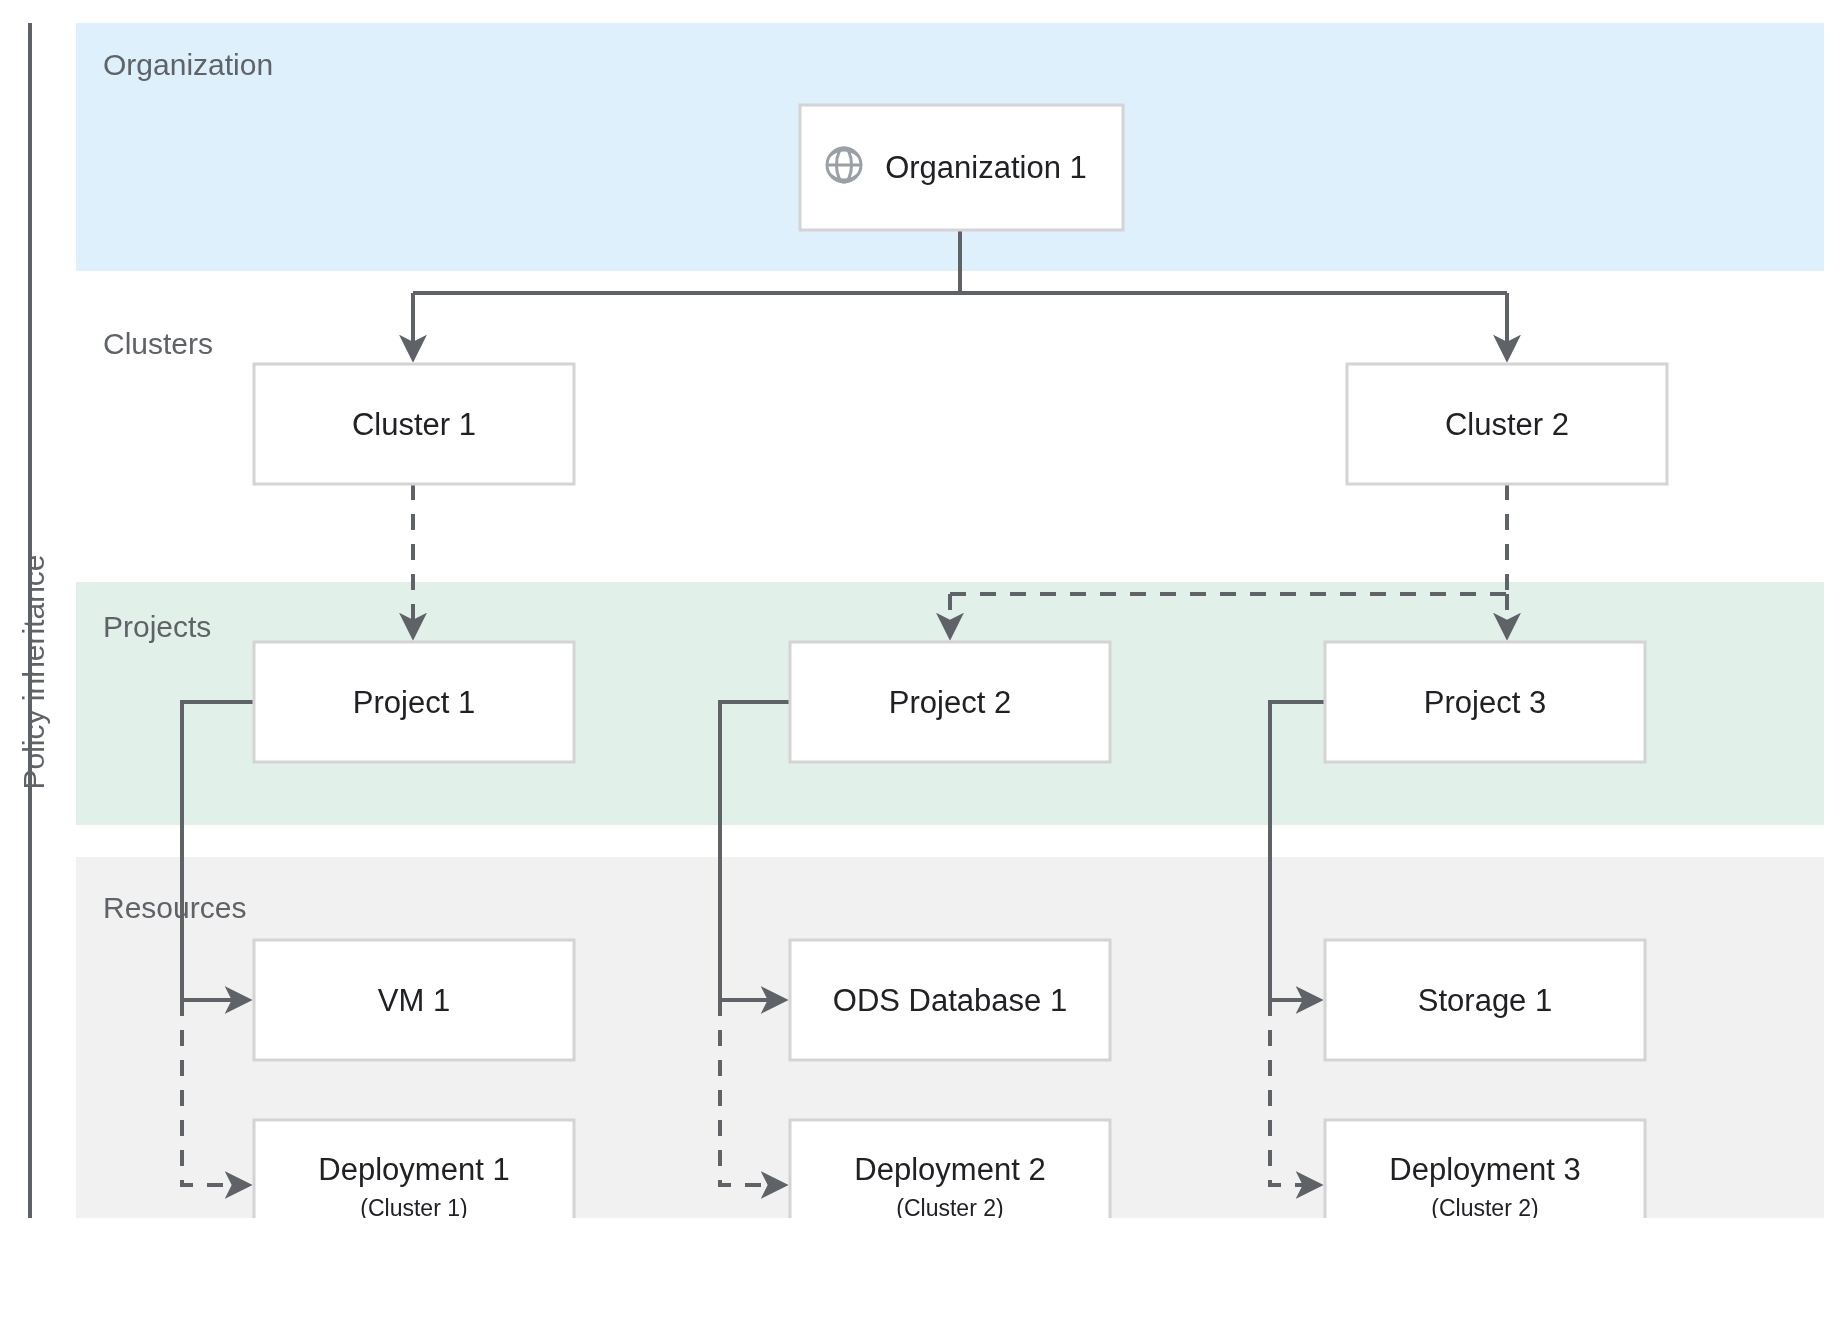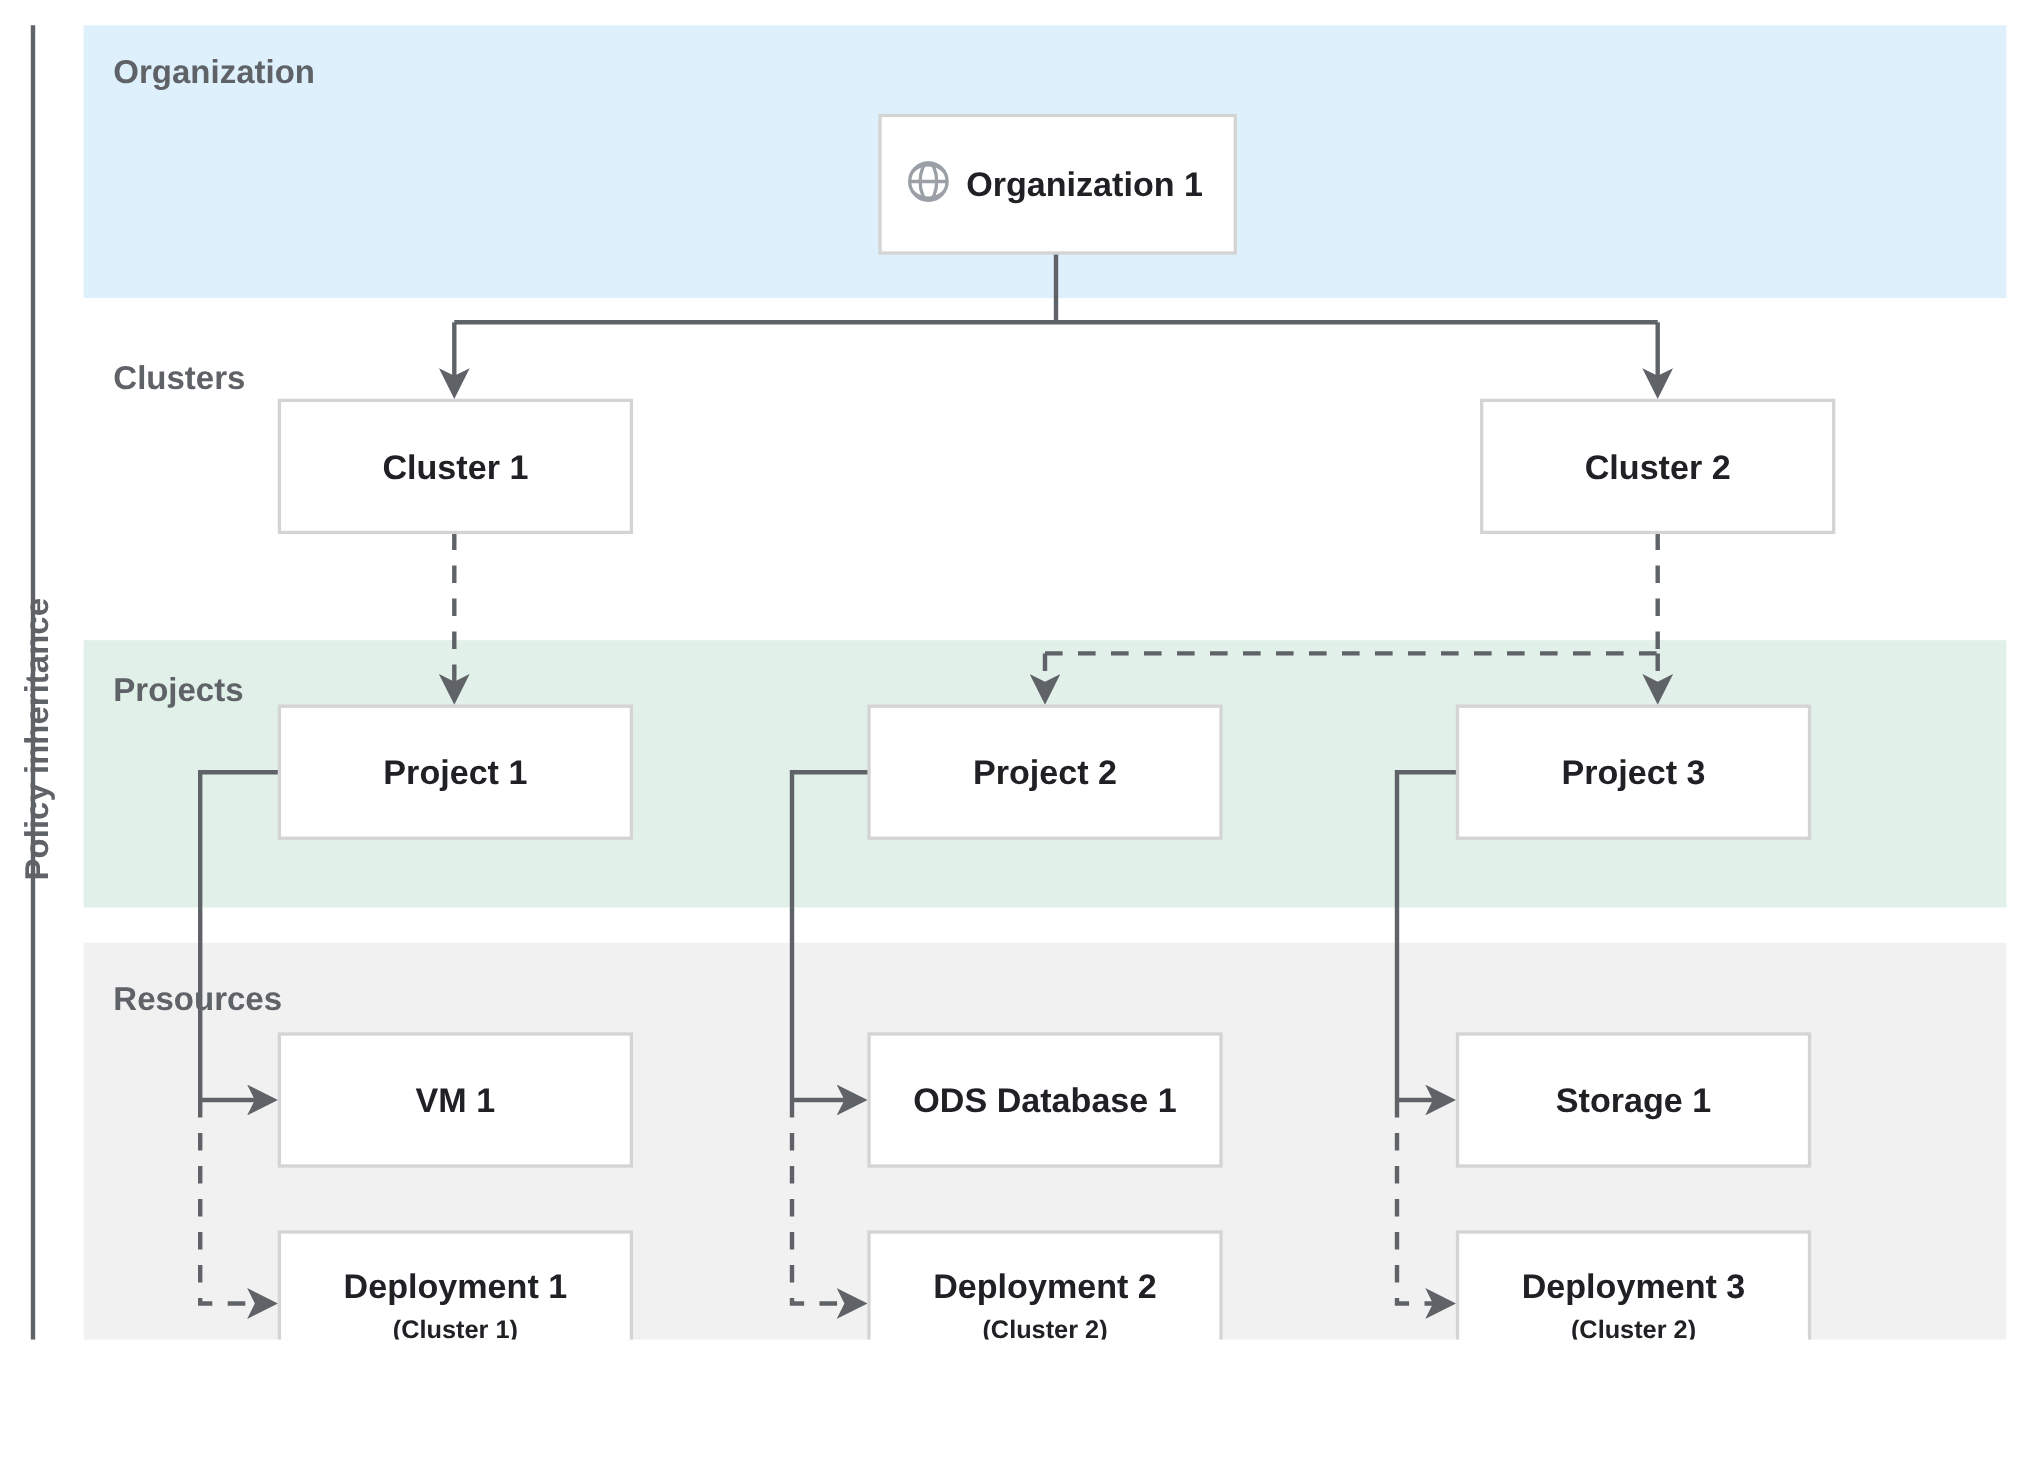--- a/index.html
+++ b/index.html
@@ -9,21 +9,20 @@
   }
   body {
     font-family: "Liberation Sans", sans-serif;
   }
   #stage {
     position: relative;
     width: 1842px;
     height: 1218px;
     background: #ffffff;
     overflow: hidden;
-    font-weight: bold;
   }
   svg.diagram {
     position: absolute;
     left: 0;
     top: 0;
     width: 1842px;
     height: 1326px;
   }
   .band-label {
     font-size: 30px;

